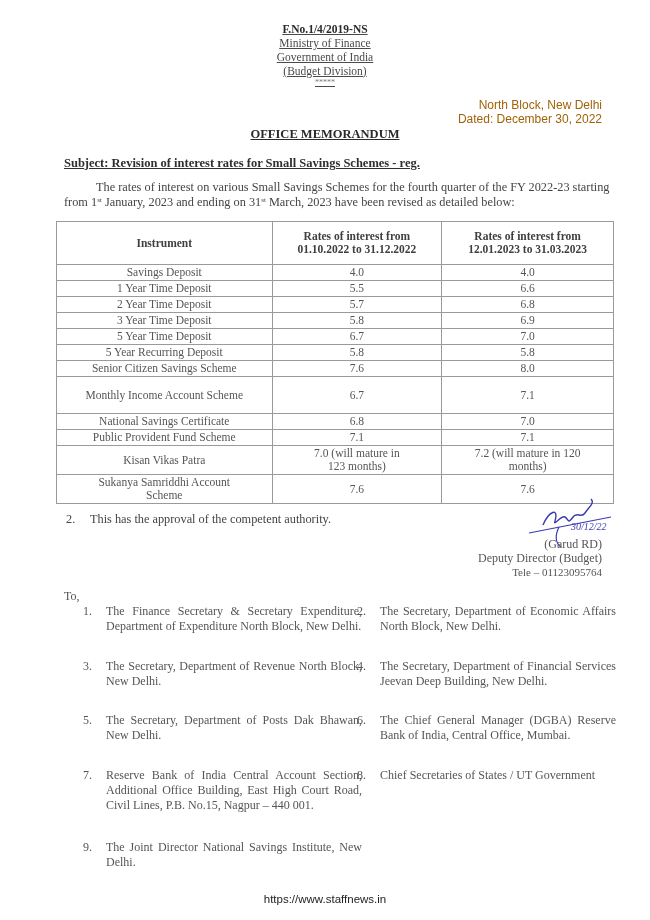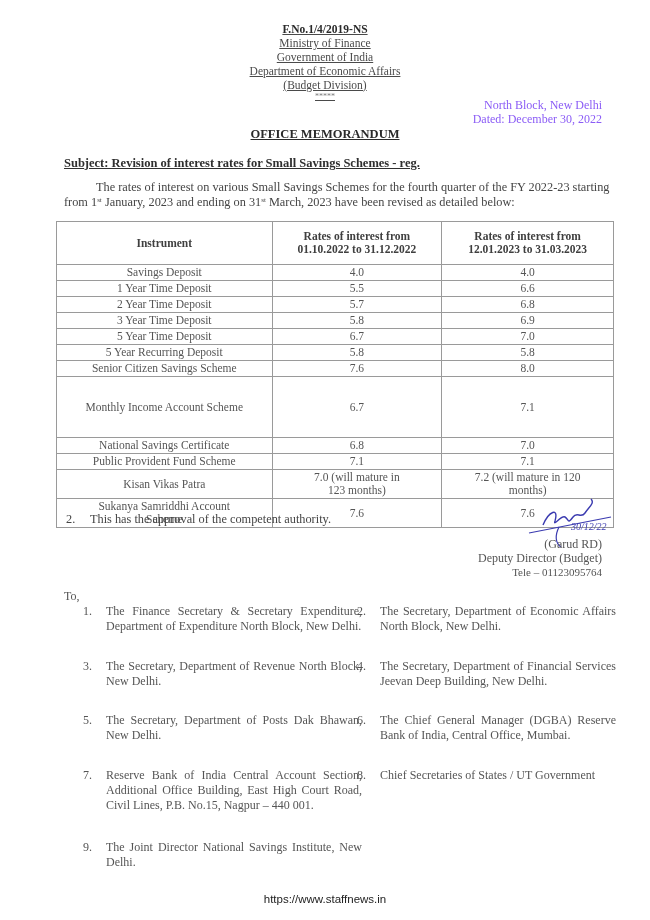--- a/index.html
+++ b/index.html
@@ -5,21 +5,21 @@
   html, body { margin: 0; padding: 0; }
   body {
     width: 650px; height: 920px; background: #ffffff; position: relative; overflow: hidden;
     font-family: "DejaVu Serif", "Liberation Serif", serif; color: #3a3a3a;
   }
   .abs { position: absolute; }
   .center-block { position: absolute; left: 0; width: 650px; text-align: center; }
   .hdr { font-size: 11.5px; line-height: 14px; color: #4a4a4a; font-family: "Liberation Serif", serif; }
   .hdr .bold { font-weight: bold; color: #2a2a2a; }
   .stars { font-size: 8px; line-height: 9px; color: #777; }
-  .right-info { right: 48px; top: 98px; text-align: right; font-family: Liberation Serif, serif; font-size: 12px; line-height: 14px; color: #8b5cf6; }
+  .right-info { right: 48px; top: 98px; text-align: right; font-family: Liberation Sans, sans-serif; font-size: 12px; line-height: 14px; color: #a16207; }
   .om-title { top: 127px; font-family: "Liberation Serif", serif; font-size: 12.5px; font-weight: bold; text-decoration: underline; color: #2a2a2a; }
   .subject { left: 64px; top: 156px; font-family: "Liberation Serif", serif; font-size: 12.5px; font-weight: bold; text-decoration: underline; color: #2f2f2f; }
   .para { left: 64px; top: 180px; width: 560px; font-family: "Liberation Serif", serif; font-size: 12.3px; line-height: 15px; color: #444; text-indent: 32px; }
   sup { font-size: 7px; vertical-align: 4px; line-height: 0; }
 
   table.rates {
     position: absolute; left: 56px; top: 221px; width: 558px;
     border-collapse: collapse; font-family: "Liberation Serif", serif; color: #555;
   }
   table.rates th, table.rates td {
@@ -46,21 +46,20 @@
 
   .footer-url { top: 893px; font-family: "Liberation Sans", sans-serif; font-size: 11.5px; color: #222; }
 </style>
 </head>
 <body>
 
 <div class="center-block hdr" style="top:22px;text-decoration:underline;">
   <div class="bold">F.No.1/4/2019-NS</div>
   <div>Ministry of Finance</div>
   <div>Government of India</div>
-  <div>Department of Economic Affairs</div>
   <div>(Budget Division)</div>
   <div class="stars">*****</div>
 </div>
 
 <div class="abs right-info">
   <div>North Block, New Delhi</div>
   <div>Dated: December 30, 2022</div>
 </div>
 
 <div class="center-block om-title">OFFICE MEMORANDUM</div>
@@ -112,21 +111,21 @@
         <td>5 Year Recurring Deposit</td>
         <td>5.8</td>
         <td>5.8</td>
       </tr>
       <tr>
         <td>Senior Citizen Savings Scheme</td>
         <td>7.6</td>
         <td>8.0</td>
       </tr>
       <tr>
-        <td class="tall" style="padding: 16px 22px;">Monthly Income Account Scheme</td>
+        <td class="tall" style="padding: 4px 22px;">Monthly Income Account Scheme</td>
         <td class="tall" style="padding: 0px 28px;">6.7</td>
         <td class="tall" style="padding: 0px 30px;">7.1</td>
       </tr>
       <tr>
         <td>National Savings Certificate</td>
         <td>6.8</td>
         <td>7.0</td>
       </tr>
       <tr>
         <td>Public Provident Fund Scheme</td>

